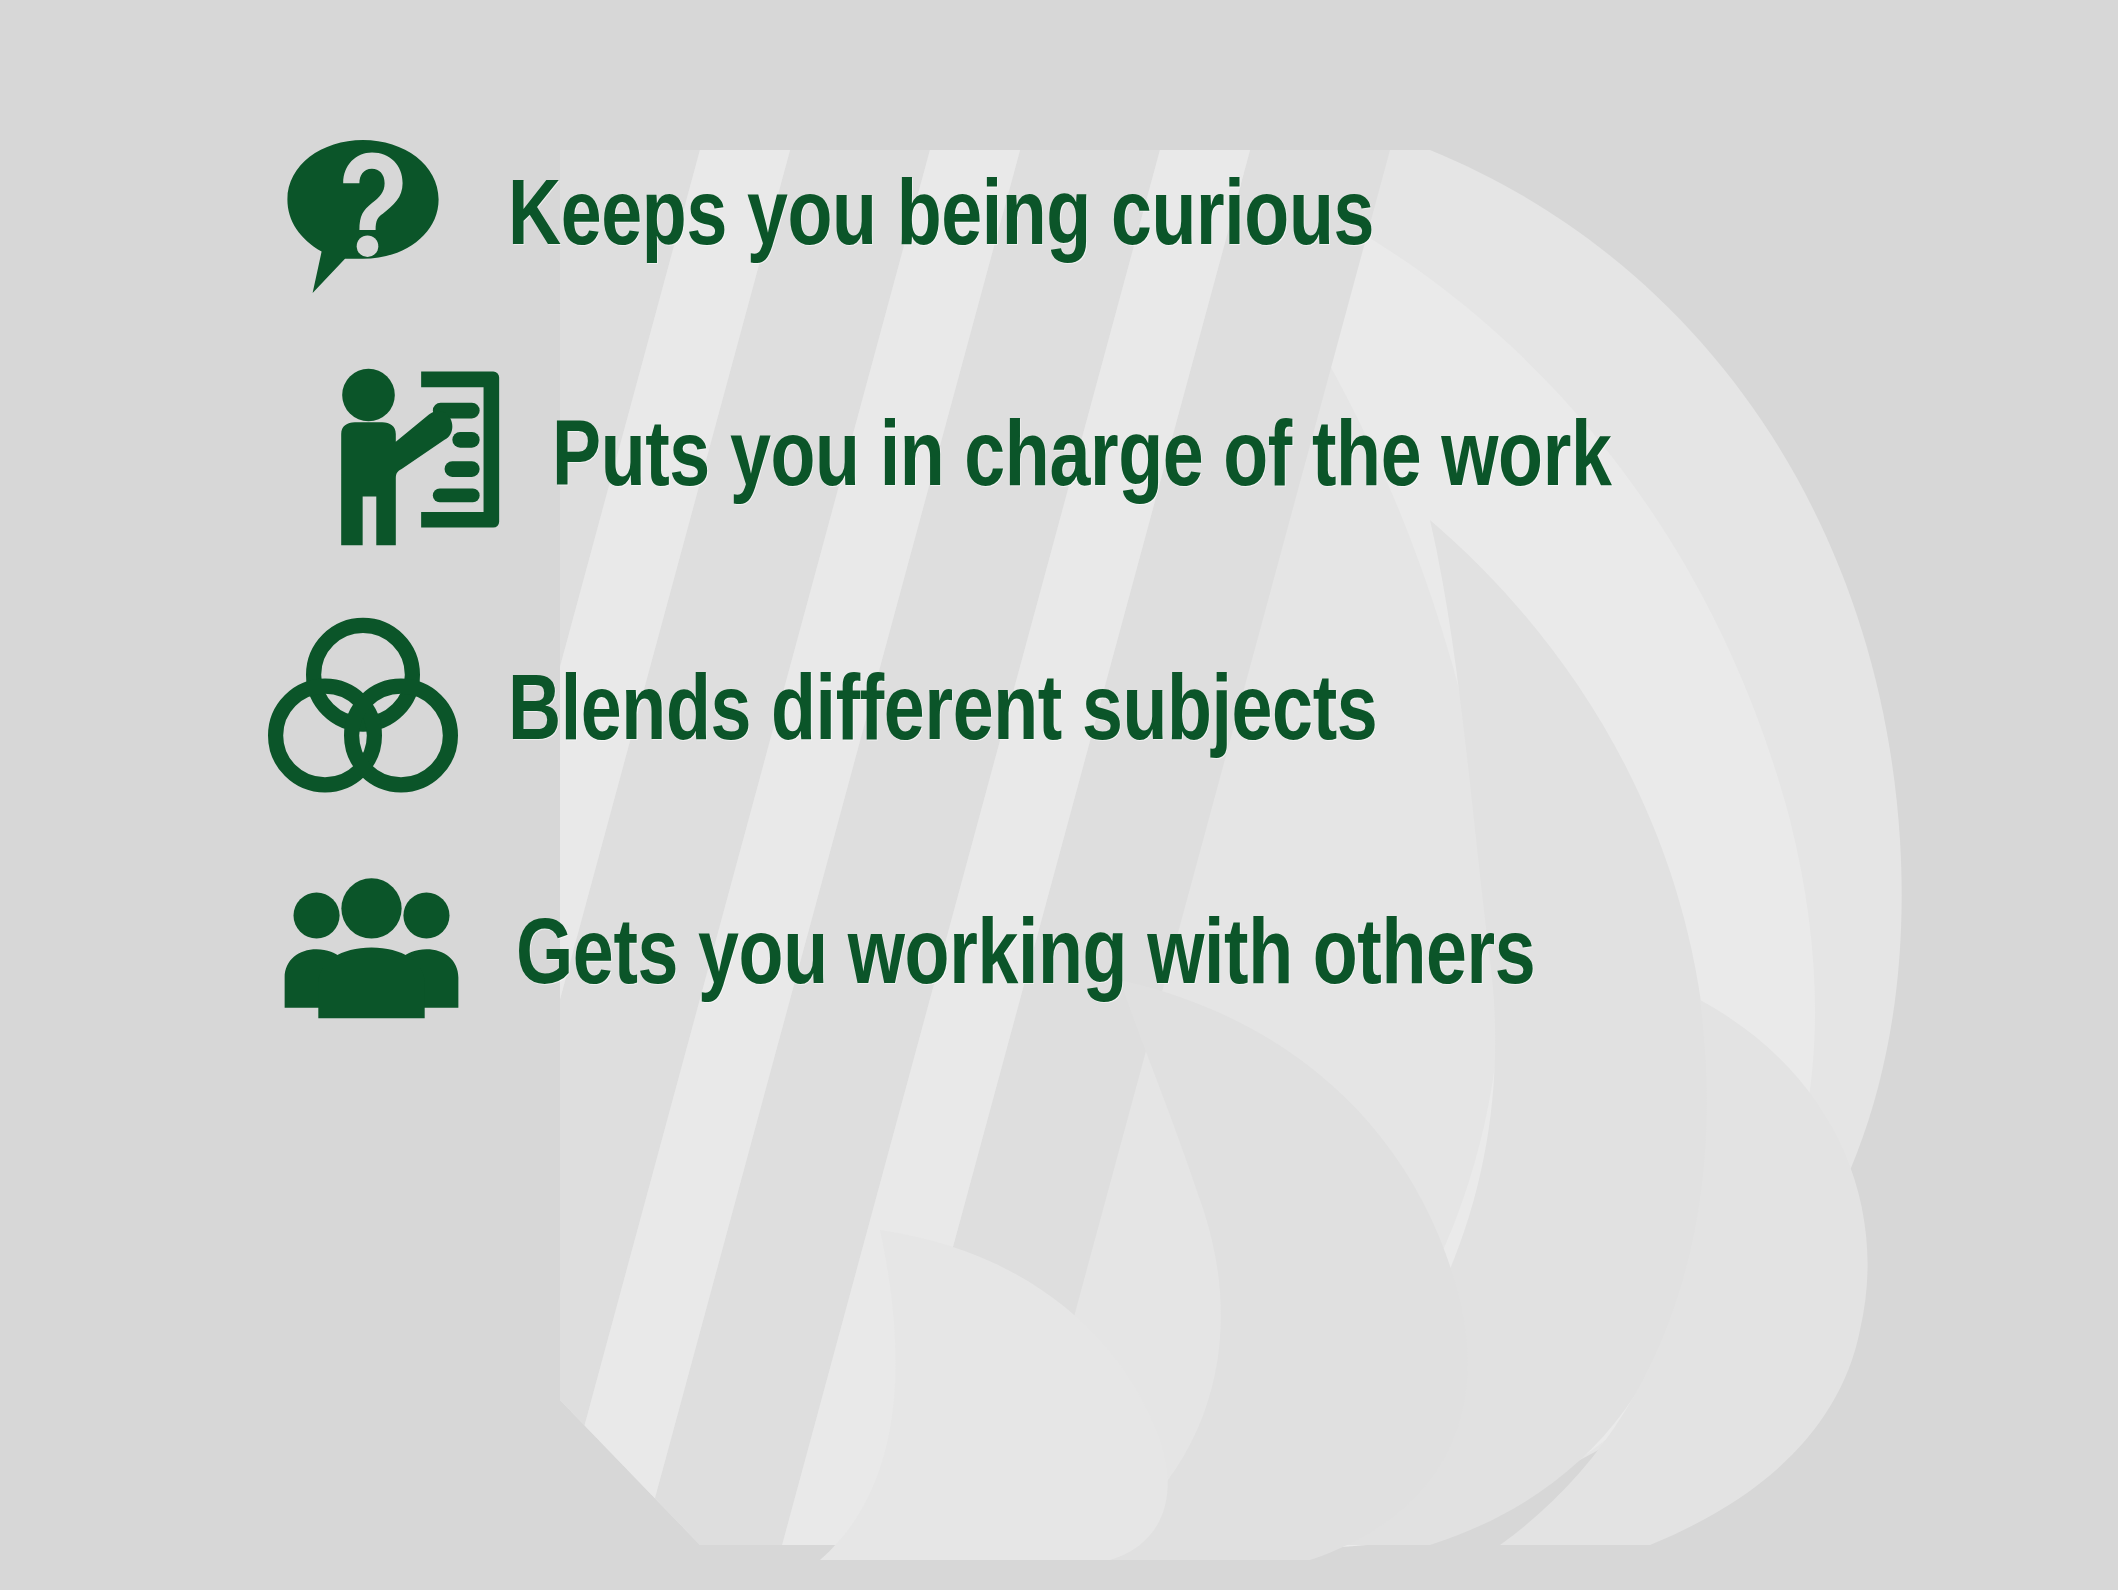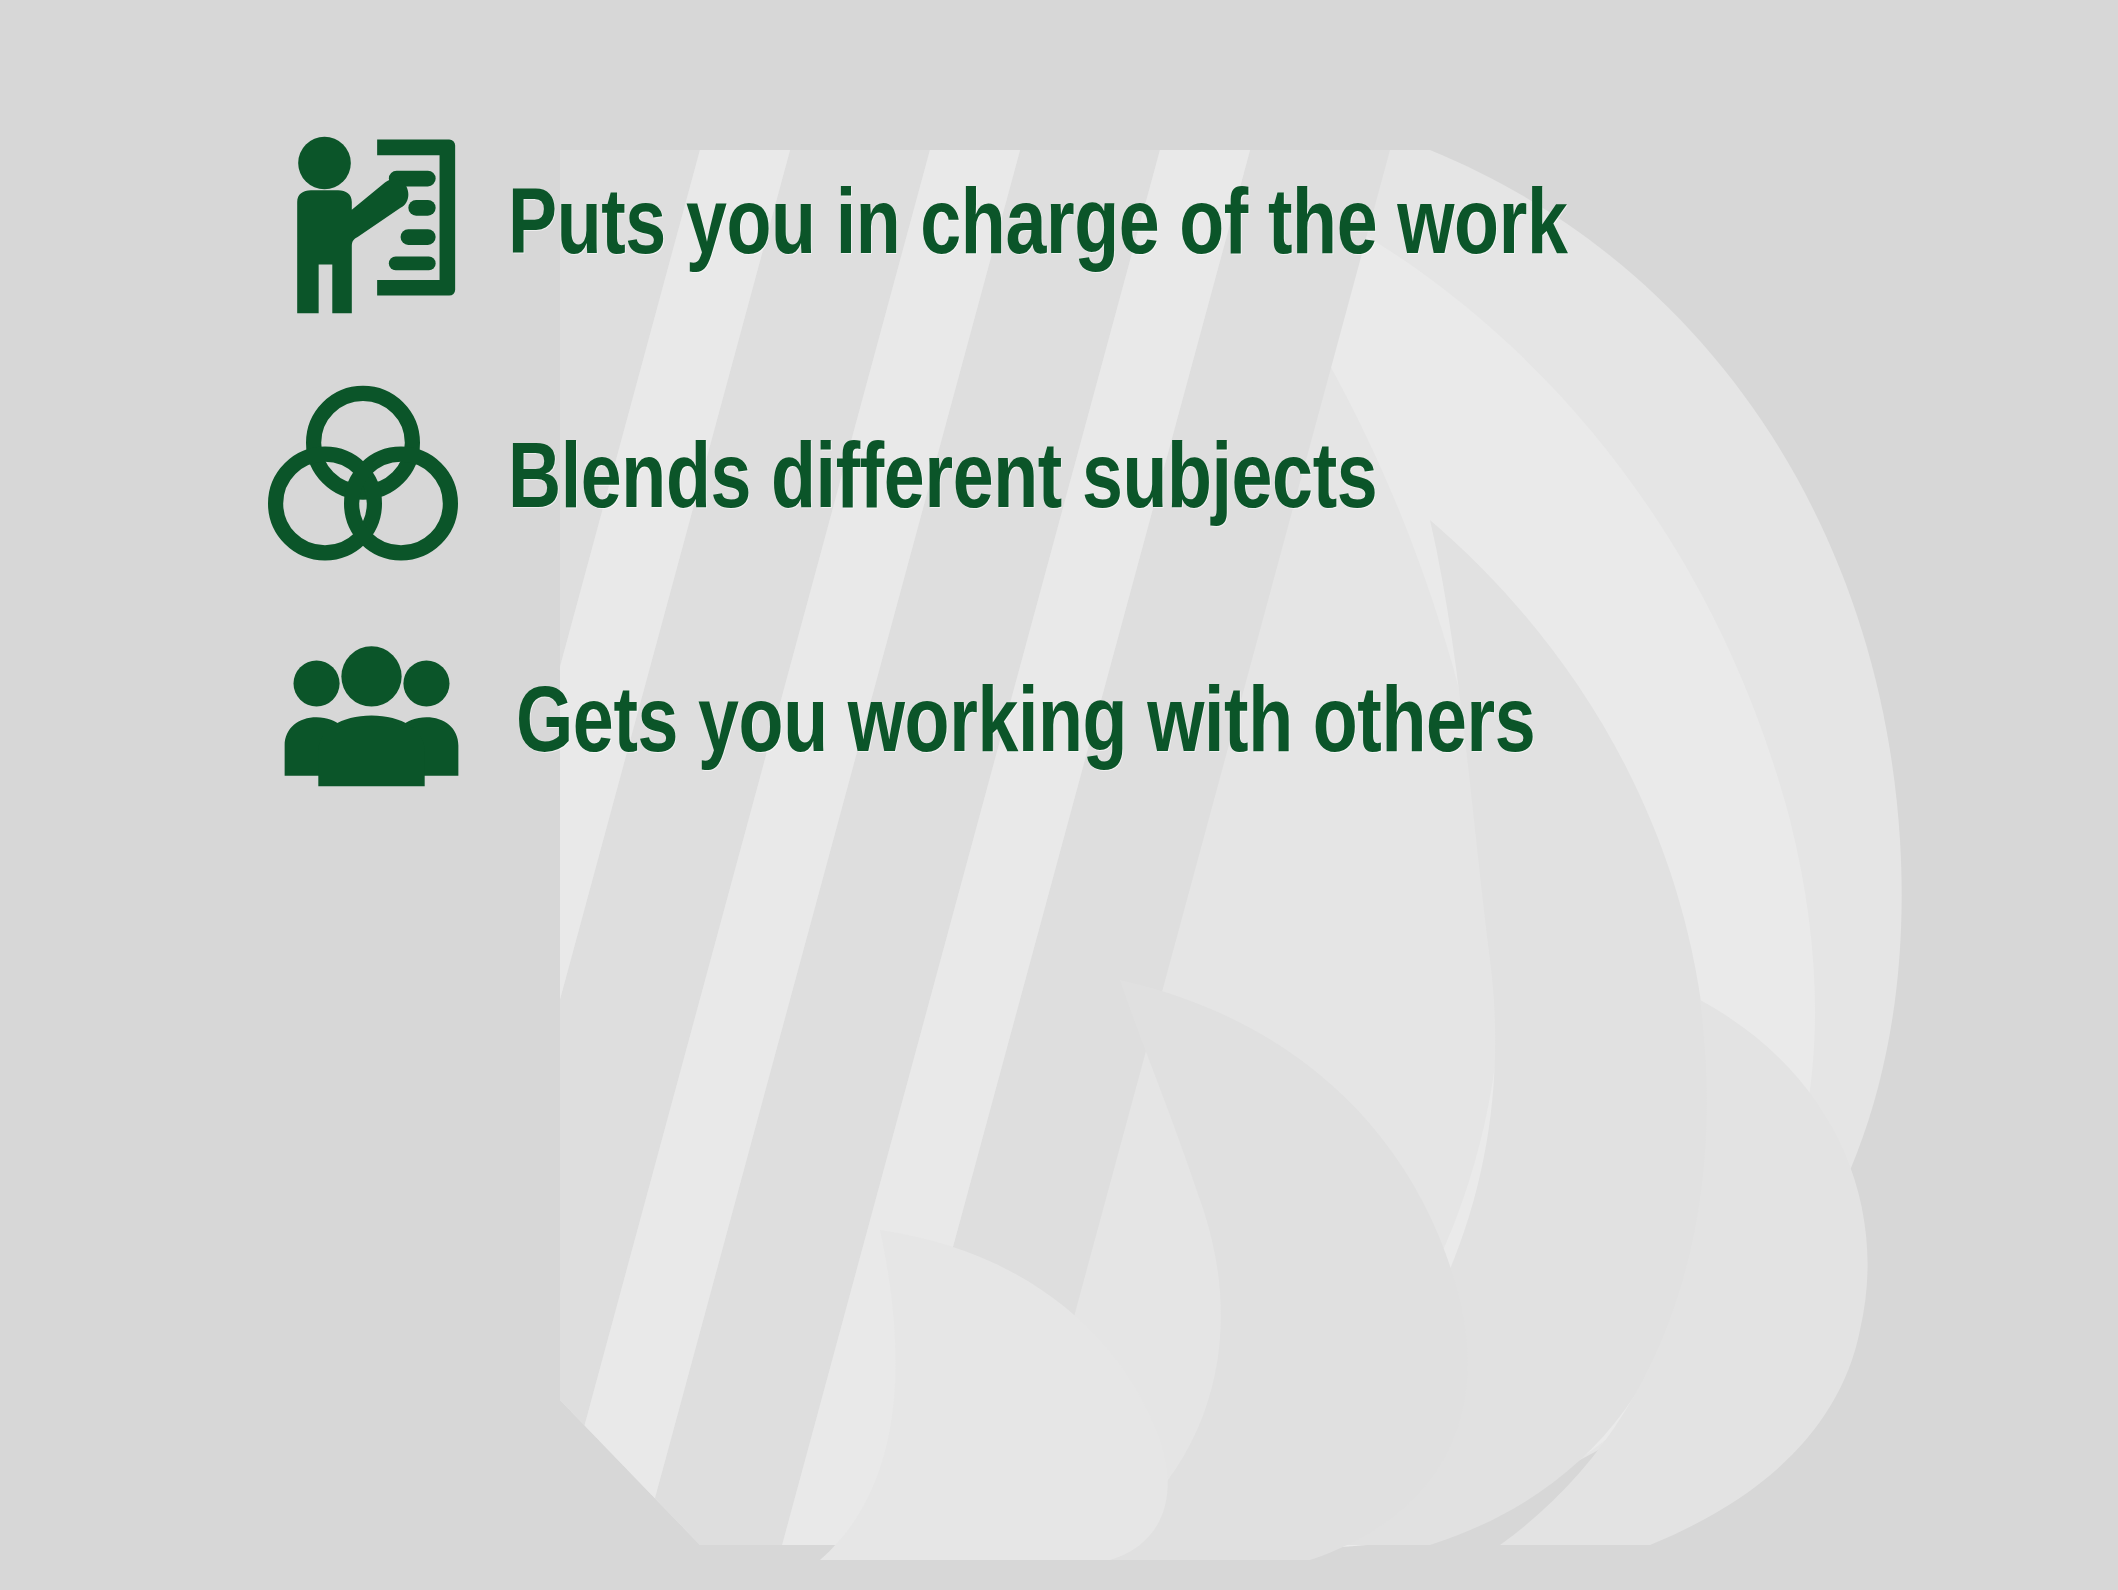--- a/index.html
+++ b/index.html
@@ -71,21 +71,21 @@
     transform-origin: left center;
     white-space: nowrap;
     margin-left: 30px;
     text-shadow: 1px 1px 0 rgba(255,255,255,0.55);
   }
 
   
   .row-0 { height: 230px; }
   .row-1 { height: 250px; }
   .row-2 { height: 232px; }
-  .row-3 { height: 250px; }
+  .row-3 { height: 250px; margin-left: 44px; }
   .row-4 { height: 258px; }
   .row-5 { height: 230px; margin-left: 8px; }
 </style>
 </head>
 <body>
 
 <div id="slide">
 
   <svg id="watermark" viewBox="0 0 2118 1590" preserveAspectRatio="none" aria-hidden="true">
     <defs>
@@ -125,20 +125,48 @@
              L820,1560 C900,1490 910,1370 880,1230 Z" fill="#e6e6e6"></path>
 
     <path d="M1700,1000 C1830,1070 1890,1200 1860,1330 C1840,1430 1760,1500 1650,1545
              L1500,1545 C1660,1430 1730,1230 1700,1000 Z" fill="#e3e3e3"></path>
   </svg>
 
   <div id="rows">
 
 
 
+    <div class="row row-2">
+      <div class="icon-cell">
+        <svg width="180" height="180" viewBox="0 0 100 100" aria-hidden="true">
+          <path fill="#0b5529" d="M50 10
+                   C73 10 92 24 92 43
+                   C92 62 73 76 50 76
+                   L40 76
+                   L22 95
+                   L27 72
+                   C15 65 8 55 8 43
+                   C8 24 27 10 50 10 Z"></path>
+          <g fill="#d7d7d7">
+            <path d="M39 34
+                     C39 24 46 17 55 17
+                     C65 17 72 24 72 34
+                     C72 42 67 46 61 51
+                     C58 53 57 55 57 60
+                     L48 60
+                     C48 52 50 49 55 45
+                     C59 42 62 39 62 34
+                     C62 29 59 26 55 26
+                     C50 26 48 30 48 34 Z"></path>
+            <circle cx="52.5" cy="69" r="6"></circle>
+          </g>
+        </svg>
+      </div>
+      <div class="row-label">Keeps you being curious</div>
+    </div>
 
     <div class="row row-3">
       <div class="icon-cell">
         <svg width="195" height="195" viewBox="0 0 100 100" aria-hidden="true">
           <g fill="#0b5529">
 
             <path d="M57 8 L94 8 A3 3 0 0 1 97 11 L97 85 A3 3 0 0 1 94 88
                      L57 88 L57 80 L89 80 L89 16 L57 16 Z"></path>
 
             <rect x="63" y="24" width="24" height="8" rx="4"></rect>

